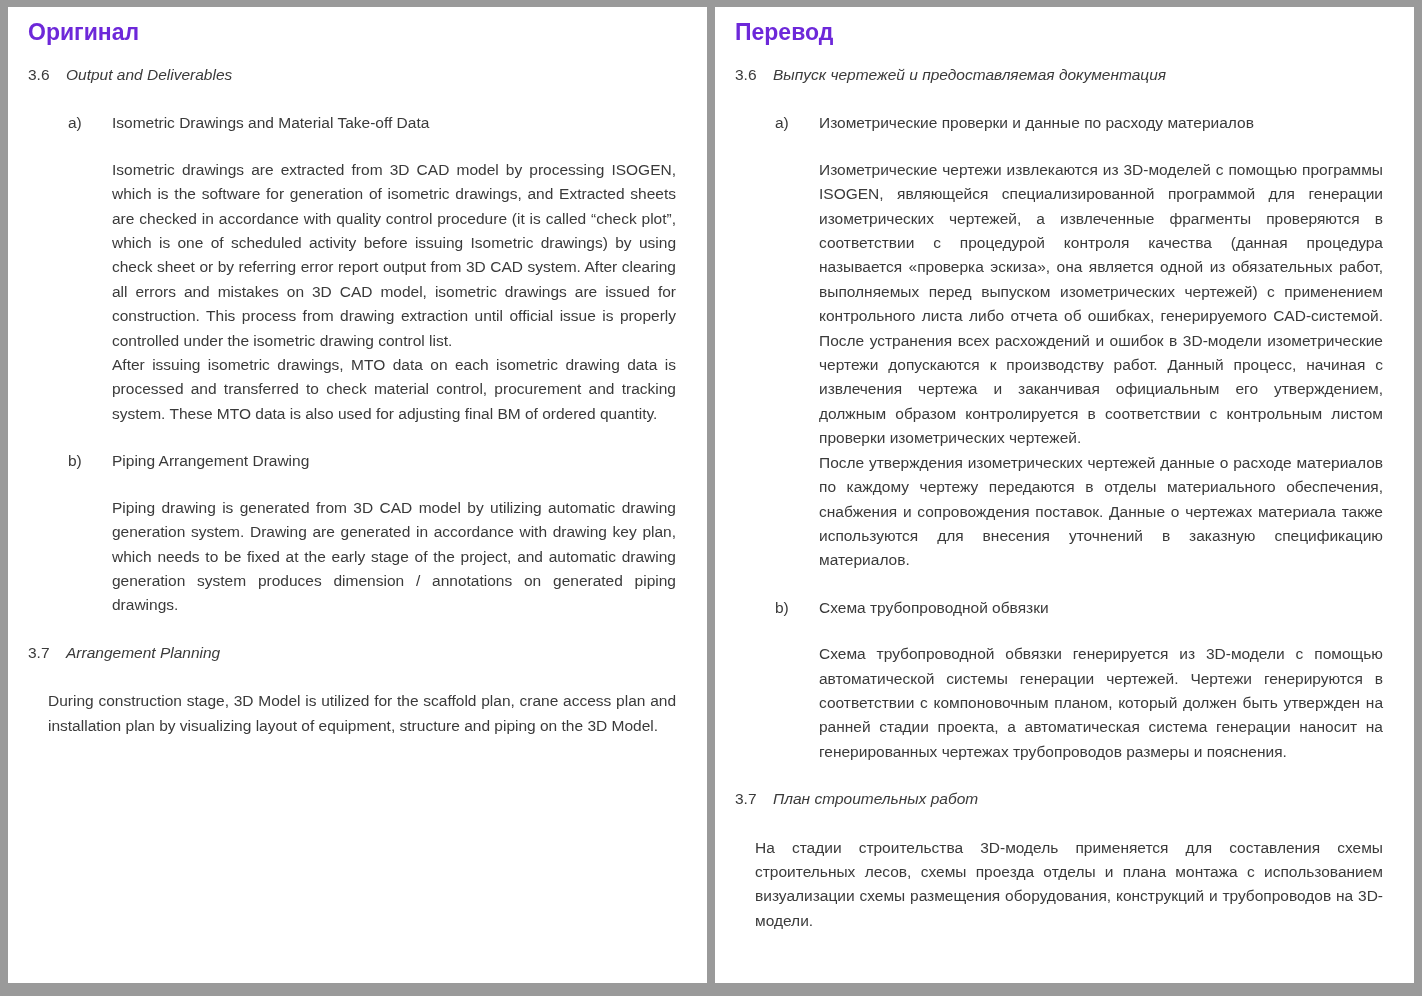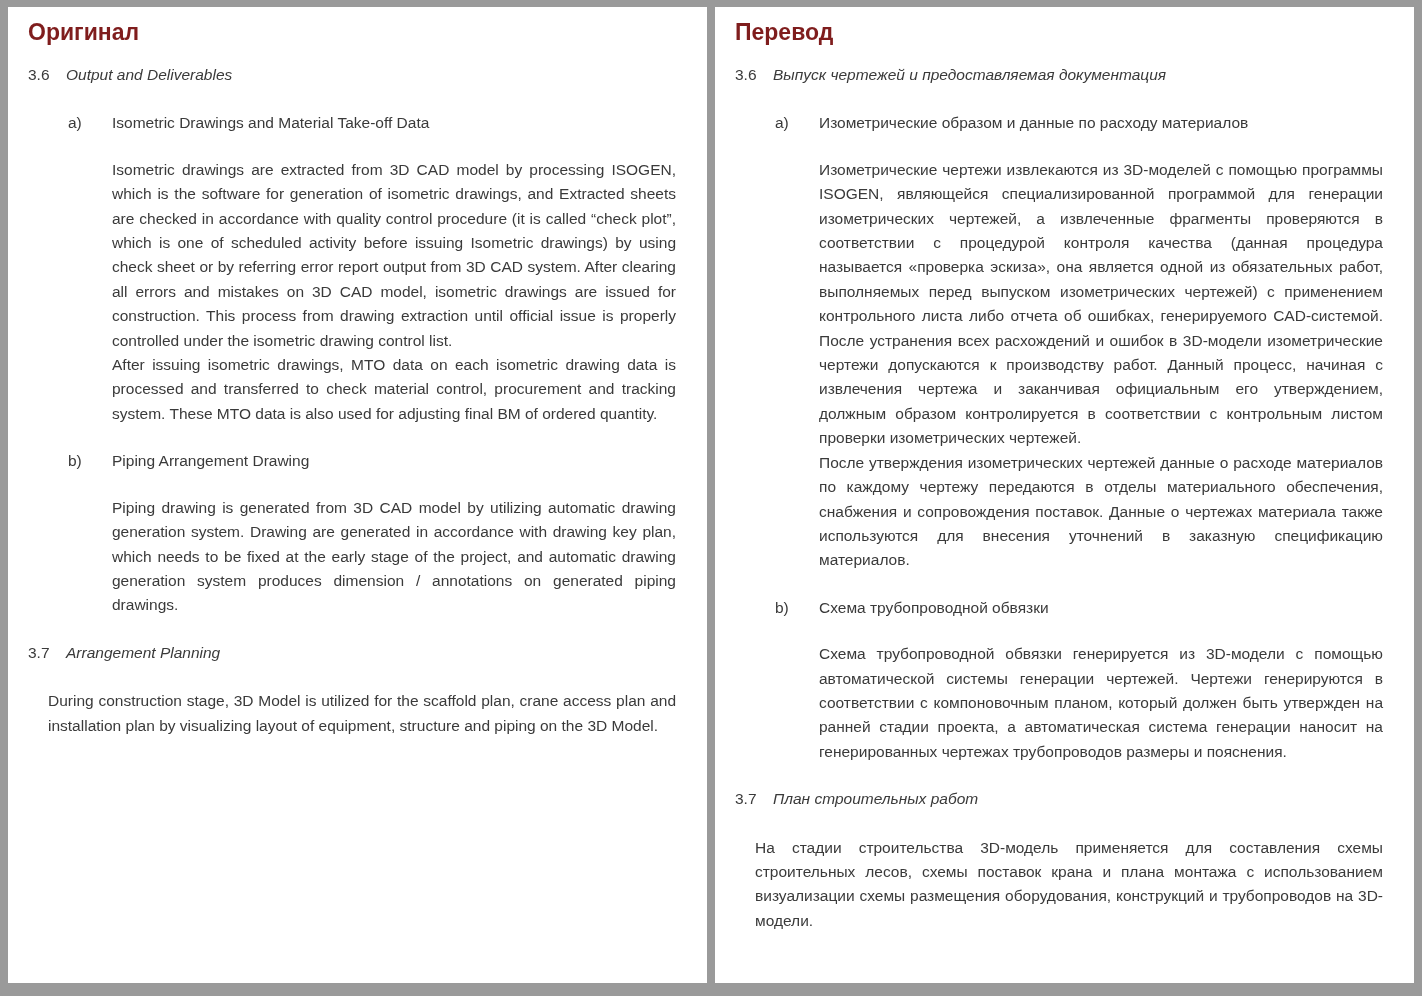--- a/index.html
+++ b/index.html
@@ -26,21 +26,21 @@
     background: #ffffff;
     flex: 1 1 0;
     box-sizing: border-box;
     padding: 10px 31px 16px 20px;
     overflow: hidden;
   }
   .panel-title {
     font-size: 23px;
     font-weight: bold;
     line-height: 30px;
-    color: #7f1d1d;
+    color: #6d28d9;
     margin: 0 0 16px 0;
   }
   .sec-row { display: flex; margin: 0 0 24px 0; align-items: flex-end; }
   .sec-num { flex: 0 0 38px; }
   .sec-head { flex: 1 1 auto; font-style: italic; }
   .item { margin-left: 40px; }
   .item-row { display: flex; margin: 0 0 22px 0; }
   .item-label { flex: 0 0 44px; }
   .item-head { flex: 1 1 auto; }
   .item-body { margin: 6px 0 23px 44px; text-align: justify; }
@@ -94,21 +94,21 @@
     <h1 class="panel-title">Перевод</h1>
 
     <div class="sec-row">
       <span class="sec-num">3.6</span>
       <span class="sec-head">Выпуск чертежей и предоставляемая документация</span>
     </div>
 
     <div class="item">
       <div class="item-row">
         <span class="item-label">a)</span>
-        <span class="item-head">Изометрические образом и данные по расходу материалов</span>
+        <span class="item-head">Изометрические проверки и данные по расходу материалов</span>
       </div>
       <div class="item-body">
         <p>Изометрические чертежи извлекаются из 3D-моделей с помощью программы ISOGEN, являющейся специализированной программой для генерации изометрических чертежей, а извлеченные фрагменты проверяются в соответствии с процедурой контроля качества (данная процедура называется «проверка эскиза», она является одной из обязательных работ, выполняемых перед выпуском изометрических чертежей) с применением контрольного листа либо отчета об ошибках, генерируемого CAD-системой. После устранения всех расхождений и ошибок в 3D-модели изометрические чертежи допускаются к производству работ. Данный процесс, начиная с извлечения чертежа и заканчивая официальным его утверждением, должным образом контролируется в соответствии с контрольным листом проверки изометрических чертежей.</p>
         <p>После утверждения изометрических чертежей данные о расходе материалов по каждому чертежу передаются в отделы материального обеспечения, снабжения и сопровождения поставок. Данные о чертежах материала также используются для внесения уточнений в заказную спецификацию материалов.</p>
       </div>
     </div>
 
     <div class="item">
       <div class="item-row">
         <span class="item-label">b)</span>
@@ -117,17 +117,17 @@
       <div class="item-body">
         <p>Схема трубопроводной обвязки генерируется из 3D-модели с помощью автоматической системы генерации чертежей. Чертежи генерируются в соответствии с компоновочным планом, который должен быть утвержден на ранней стадии проекта, а автоматическая система генерации наносит на генерированных чертежах трубопроводов размеры и пояснения.</p>
       </div>
     </div>
 
     <div class="sec-row">
       <span class="sec-num">3.7</span>
       <span class="sec-head">План строительных работ</span>
     </div>
     <div class="sec-body">
-      <p>На стадии строительства 3D-модель применяется для составления схемы строительных лесов, схемы поставок крана и плана монтажа с использованием визуализации схемы размещения оборудования, конструкций и трубопроводов на 3D-модели.</p>
+      <p>На стадии строительства 3D-модель применяется для составления схемы строительных лесов, схемы проезда отделы и плана монтажа с использованием визуализации схемы размещения оборудования, конструкций и трубопроводов на 3D-модели.</p>
     </div>
   </div>
 
 </div>
 
 </body></html>

